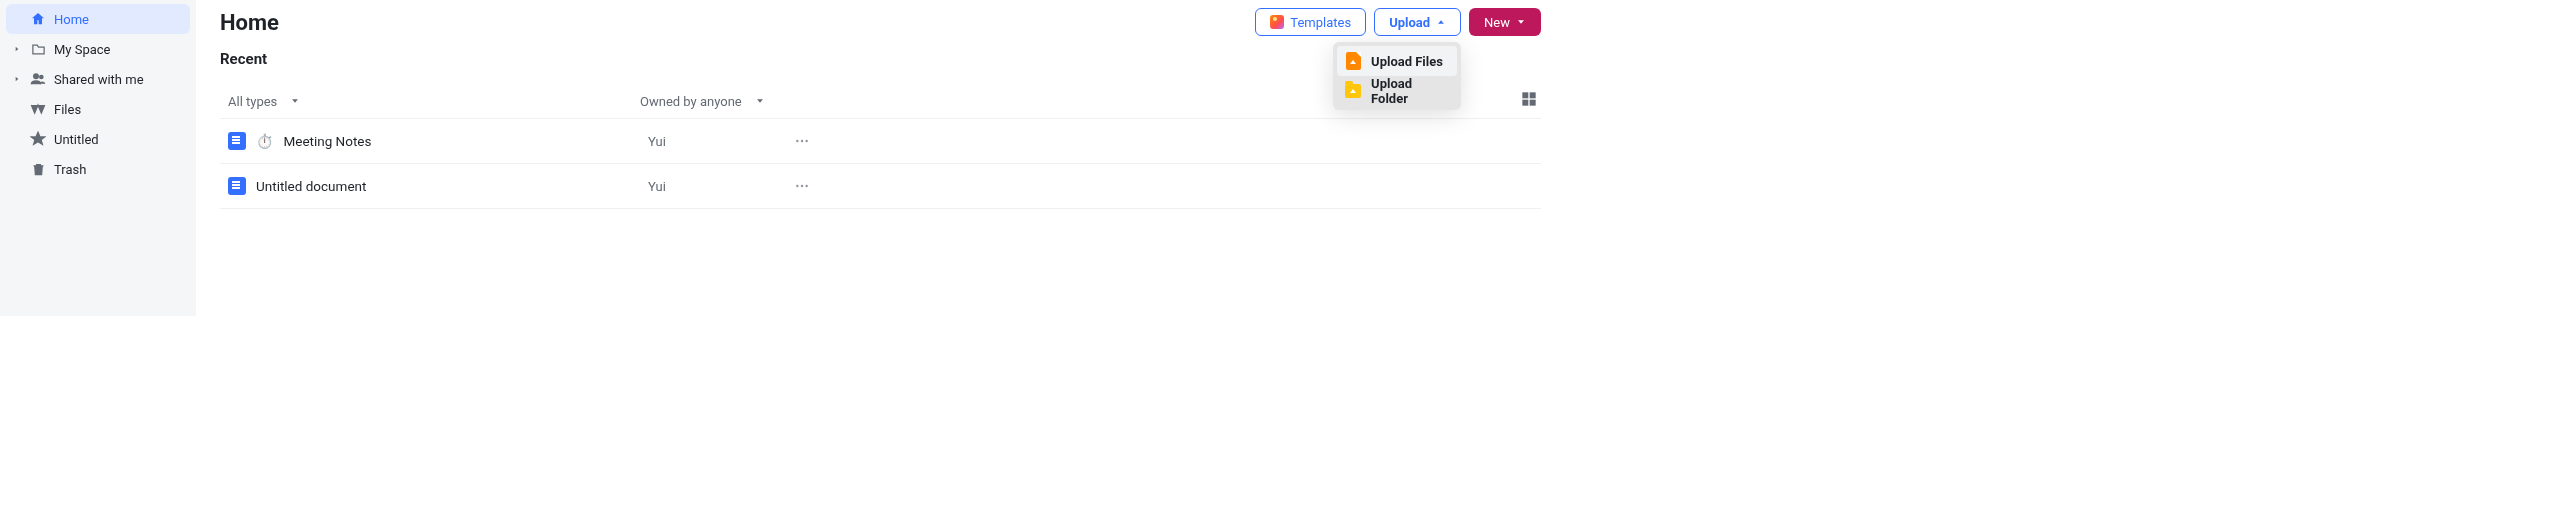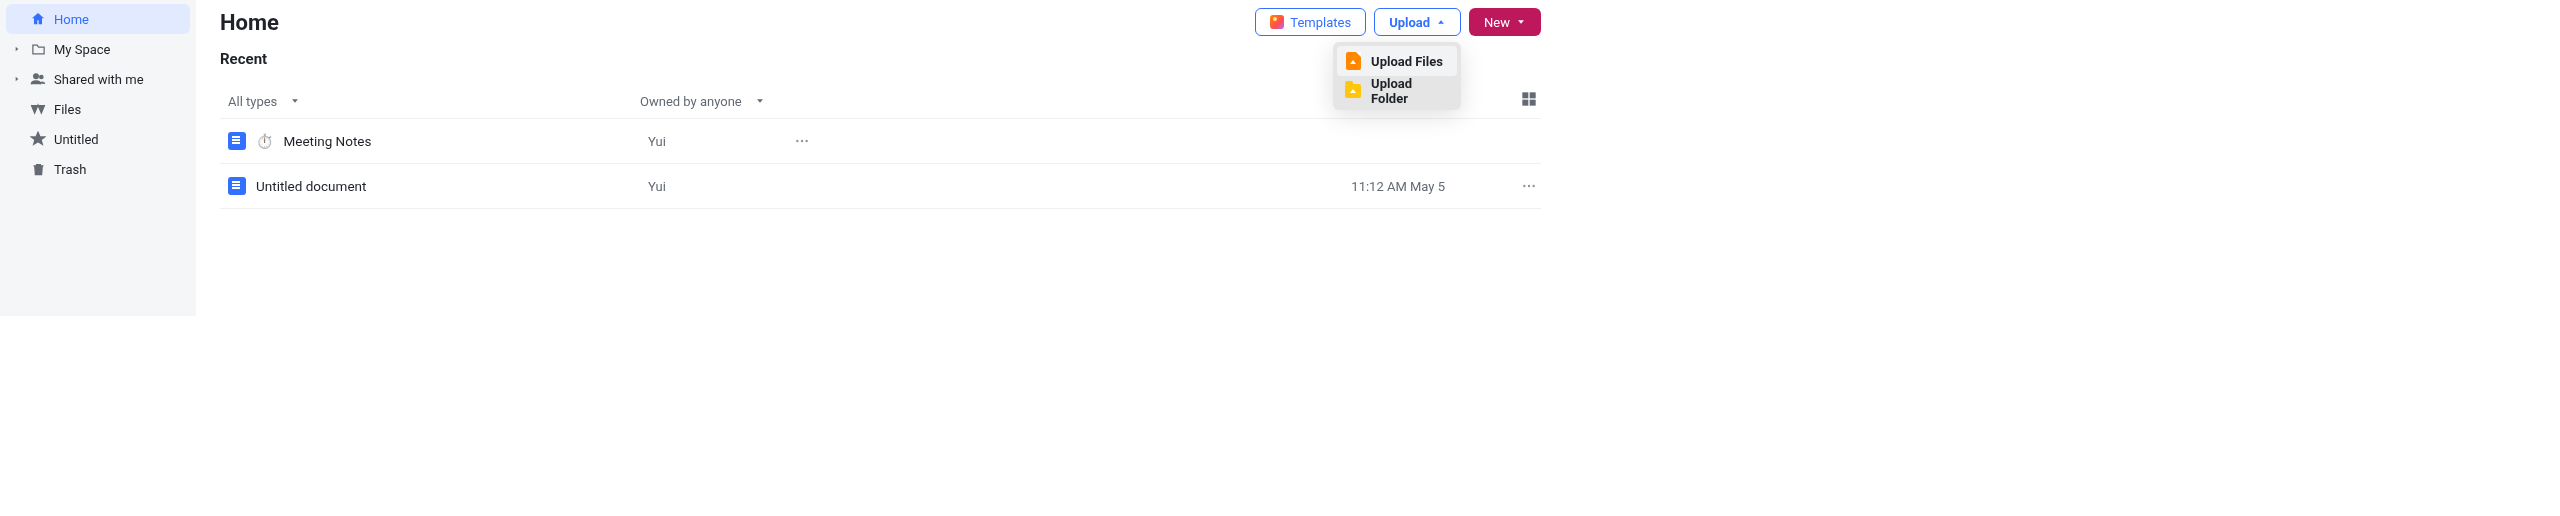--- a/index.html
+++ b/index.html
@@ -383,21 +383,20 @@
         </svg>
     </div>
   </div>
 
   <div class="file-row">
     <div class="name-cell">
       <span class="doc-icon"></span>
       <span class="file-name">Untitled document</span>
     </div>
     <div class="owner-cell">Yui</div>
-    <div class="time-cell">11:12 AM May 5</div>
     <div class="more-cell">
       <svg width="16" height="16" viewBox="0 0 24 24">
           <circle cx="5" cy="12" r="1.8"></circle>
           <circle cx="12" cy="12" r="1.8"></circle>
           <circle cx="19" cy="12" r="1.8"></circle>
         </svg>
     </div>
   </div>
 </main>
 

